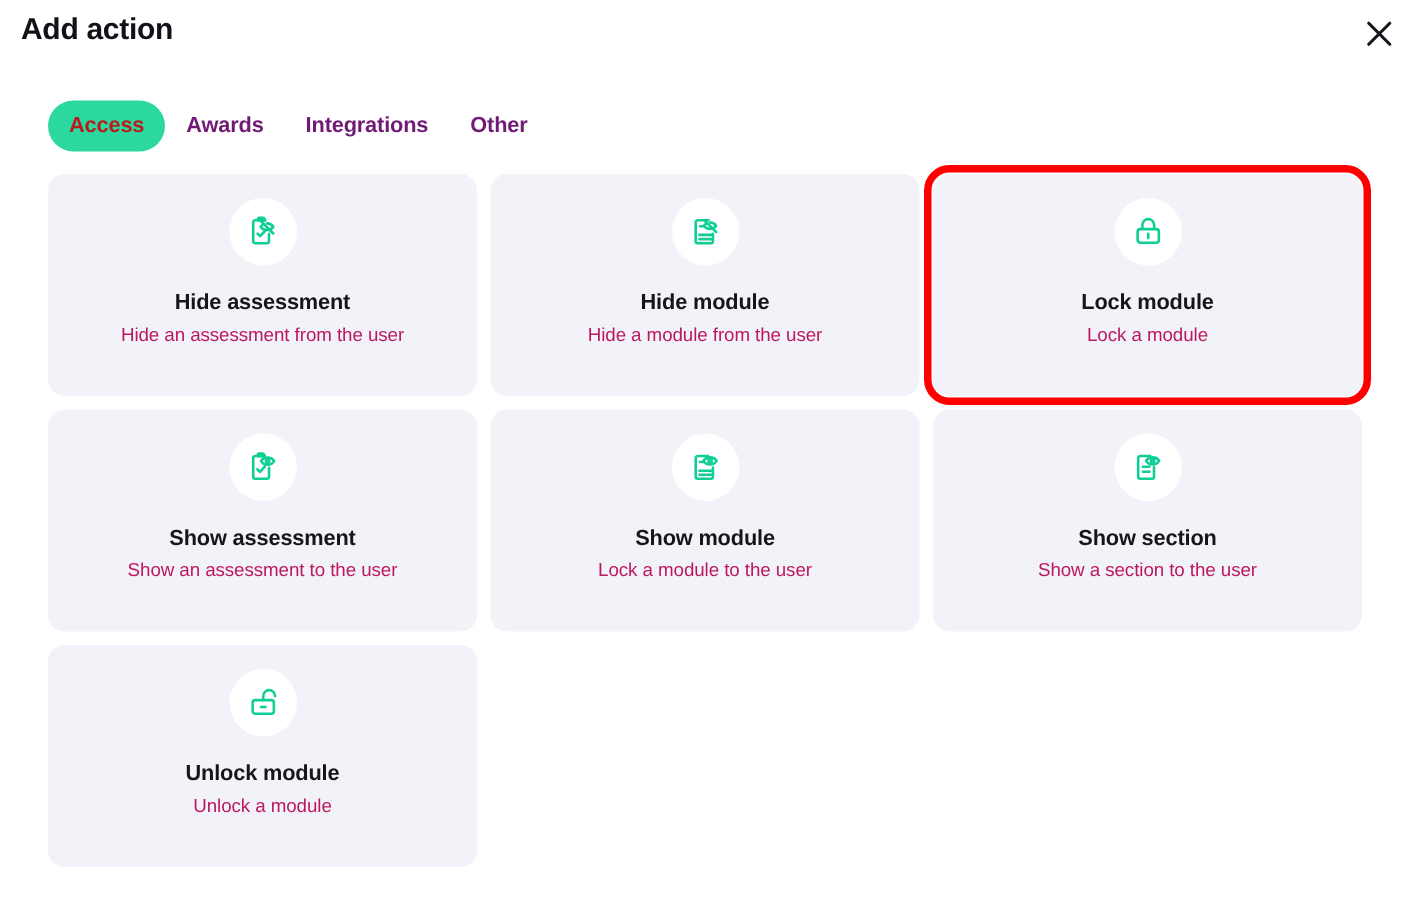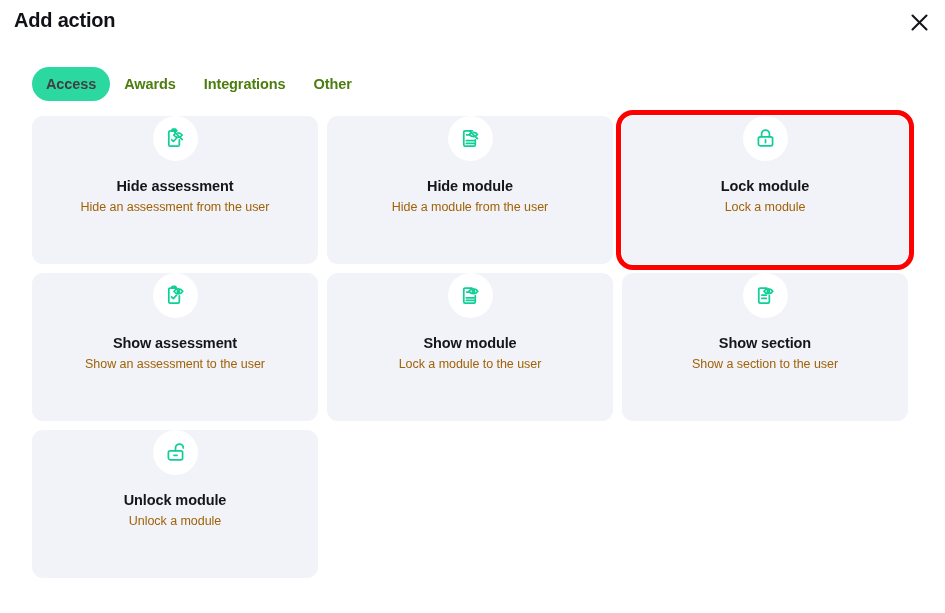--- a/index.html
+++ b/index.html
@@ -61,32 +61,32 @@
     left: 32px;
     display: flex;
     align-items: center;
     gap: 0px;
     height: 36px;
   }
 
   .tab {
     font-size: 14.5px;
     font-weight: bold;
-    color: #4d7c0f;
+    color: #701a75;
     padding: 9px 14px;
     border-radius: 20px;
     cursor: pointer;
     white-space: nowrap;
     letter-spacing: -0.1px;
     background: transparent;
   }
 
   .tab.active {
     background: #2BD9A0;
-    color: #404040;
+    color: #b91c1c;
   }
 
   
   .grid {
     position: absolute;
     top: 116px;
     left: 32px;
     width: 876px;
     display: grid;
     grid-template-columns: repeat(3, 286px);
@@ -95,20 +95,21 @@
     row-gap: 9px;
   }
 
   .card {
     position: relative;
     background: #F1F3F8;
     border-radius: 11px;
     display: flex;
     flex-direction: column;
     align-items: center;
+    padding-top: 16px;
     cursor: pointer;
   }
 
   .card.highlighted {
     outline: 5px solid #FF0000;
     outline-offset: 1px;
     border-radius: 11px;
   }
 
   .card-icon-wrap {
@@ -128,21 +129,21 @@
     font-size: 14.5px;
     font-weight: bold;
     color: #15161c;
     text-align: center;
     letter-spacing: -0.1px;
     margin-bottom: 6px;
   }
 
   .card-desc {
     font-size: 12.5px;
-    color: #a16207;
+    color: #be185d;
     text-align: center;
     letter-spacing: -0.05px;
   }
 
   .spacer-card { background: transparent; cursor: default; }
 </style>
 </head>
 <body>
 
 <div id="modal">

